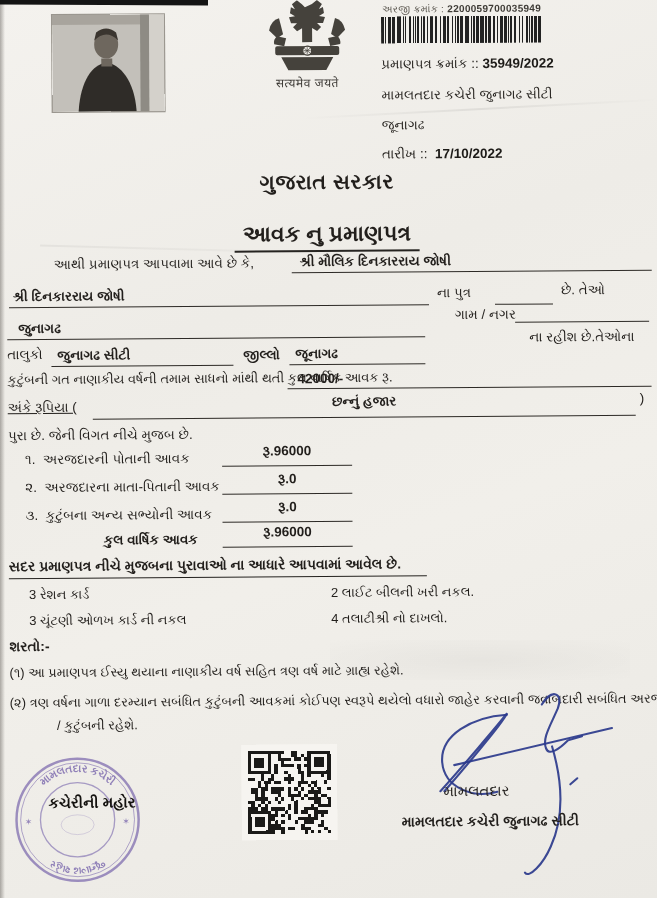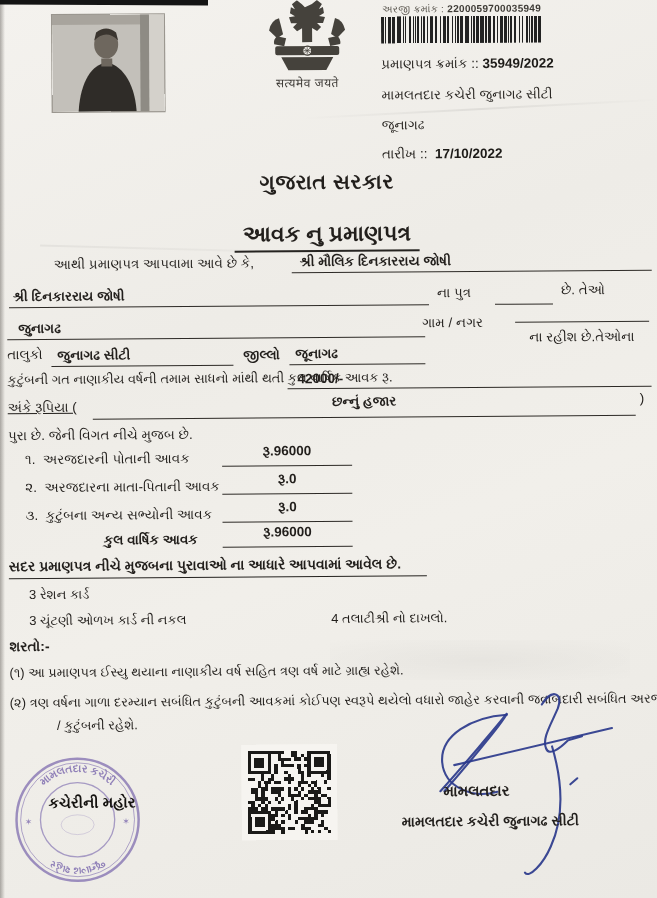--- a/index.html
+++ b/index.html
@@ -36,21 +36,21 @@
   
   .t{position:absolute;font-size:13.5px;white-space:nowrap;}
   .u{position:absolute;border-bottom:1.5px solid #2d2a26;font-size:13.5px;white-space:nowrap;}
   .uv{position:absolute;bottom:2px;font-weight:600;}
   .lineA-label{left:55px;top:255px;}
   .lineA-blank{left:293px;top:250px;width:360px;height:22px;}
   .lineB-blank{left:10px;top:283px;width:420px;height:22px;}
   .lineB-son{left:438px;top:286px;}
   .lineB-blank2{left:496px;top:283px;width:58px;height:22px;}
   .lineB-che{left:562px;top:284px;}
-  .gam-label{left:423px;top:308px;margin-top:8px;}
+  .gam-label{left:456px;top:308px;}
   .gam-blank{left:516px;top:305px;width:134px;height:18px;}
   .lineC-blank{left:8px;top:315px;width:418px;height:22px;}
   .rahish{left:530px;top:331px;}
   .taluka-label{left:8px;top:345px;}
   .taluka-blank{left:52px;top:342px;width:182px;height:22px;}
   .dist-label{left:244px;top:347px;font-weight:bold;}
   .dist-blank{left:290px;top:342px;width:136px;height:22px;}
   .lineE-label{left:8px;top:370px;font-size:13px;}
   .lineE-blank{left:288px;top:366px;width:364px;height:22px;}
   .lineF-label{left:8px;top:398px;text-decoration:underline;}
@@ -68,21 +68,21 @@
   
   .cond-head{position:absolute;left:8px;top:636px;font-size:14px;font-weight:700;}
   .cond1{position:absolute;left:8px;top:663px;font-size:13px;}
   .cond2{position:absolute;left:8px;top:690px;font-size:13px;width:630px;white-space:normal;padding-left:47px;text-indent:-47px;line-height:1.75;}
   
   .stamp{position:absolute;left:9px;top:752px;width:132px;height:132px;opacity:.85;}
   .stamp-label{position:absolute;left:46px;top:792px;font-size:15px;font-weight:700;color:#14120f;}
   .qr{position:absolute;left:239px;top:744px;width:96px;height:96px;}
   .sig{position:absolute;left:410px;top:688px;width:210px;height:205px;}
   .sig path{stroke:var(--sig-color,#2b3a8c);stroke-width:2.1;fill:none;stroke-linecap:round;opacity:.92;}
-  .signatory{position:absolute;left:441px;top:783px;font-size:15px;font-weight:700;}
+  .signatory{position:absolute;left:441px;top:783px;font-size:15px;font-weight:400;}
   .sig-office{position:absolute;left:399px;top:814px;font-size:14px;font-weight:700;}
 </style>
 </head>
 <body>
 
 <div class="paper">
   <div class="edge-shadow"></div>
   <div class="crease1"></div>
   <div class="crease2"></div>
   <div class="crease3"></div>
@@ -245,20 +245,21 @@
     <div class="inc-label" style="top:506px">
       <span>૩.</span>&nbsp;&nbsp;<span>કુટુંબના અન્ય સભ્યોની આવક</span>
     </div>
     <div class="inc-blank" style="top:499px">રૂ.0</div>
 
     <div class="total-label" style="top:531px">કુલ વાર્ષિક આવક</div>
     <div class="inc-blank" style="top:524px">રૂ.96000</div>
 
     <div class="proof-head">સદર પ્રમાણપત્ર નીચે મુજબના પુરાવાઓ ના આધારે આપવામાં આવેલ છે.</div>
     <div class="proof" style="left:28px;top:585px">3 રેશન કાર્ડ</div>
+    <div class="proof" style="left:330px;top:585px">2 લાઈટ બીલની ખરી નકલ.</div>
     <div class="proof" style="left:28px;top:611px">3 ચૂંટણી ઓળખ કાર્ડ ની નકલ</div>
     <div class="proof" style="left:330px;top:611px">4 તલાટીશ્રી નો દાખલો.</div>
 
     <div class="cond-head">શરતો:-</div>
     <div class="cond1">(૧) આ પ્રમાણપત્ર ઈસ્યુ થયાના નાણાકીય વર્ષ સહિત ત્રણ વર્ષ માટે ગ્રાહ્ય રહેશે.</div>
     <div class="cond2">(૨) ત્રણ વર્ષના ગાળા દરમ્યાન સબંધિત કુટુંબની આવકમાં કોઈપણ સ્વરૂપે થયેલો વધારો જાહેર કરવાની જવાબદારી સબંધિત અરજદાર / કુટુંબની રહેશે.</div>
 
     <div class="stamp">
       <svg width="132" height="132" viewBox="0 0 160 160">
         <g stroke="var(--stamp-color,#6c57a6)" fill="none">

